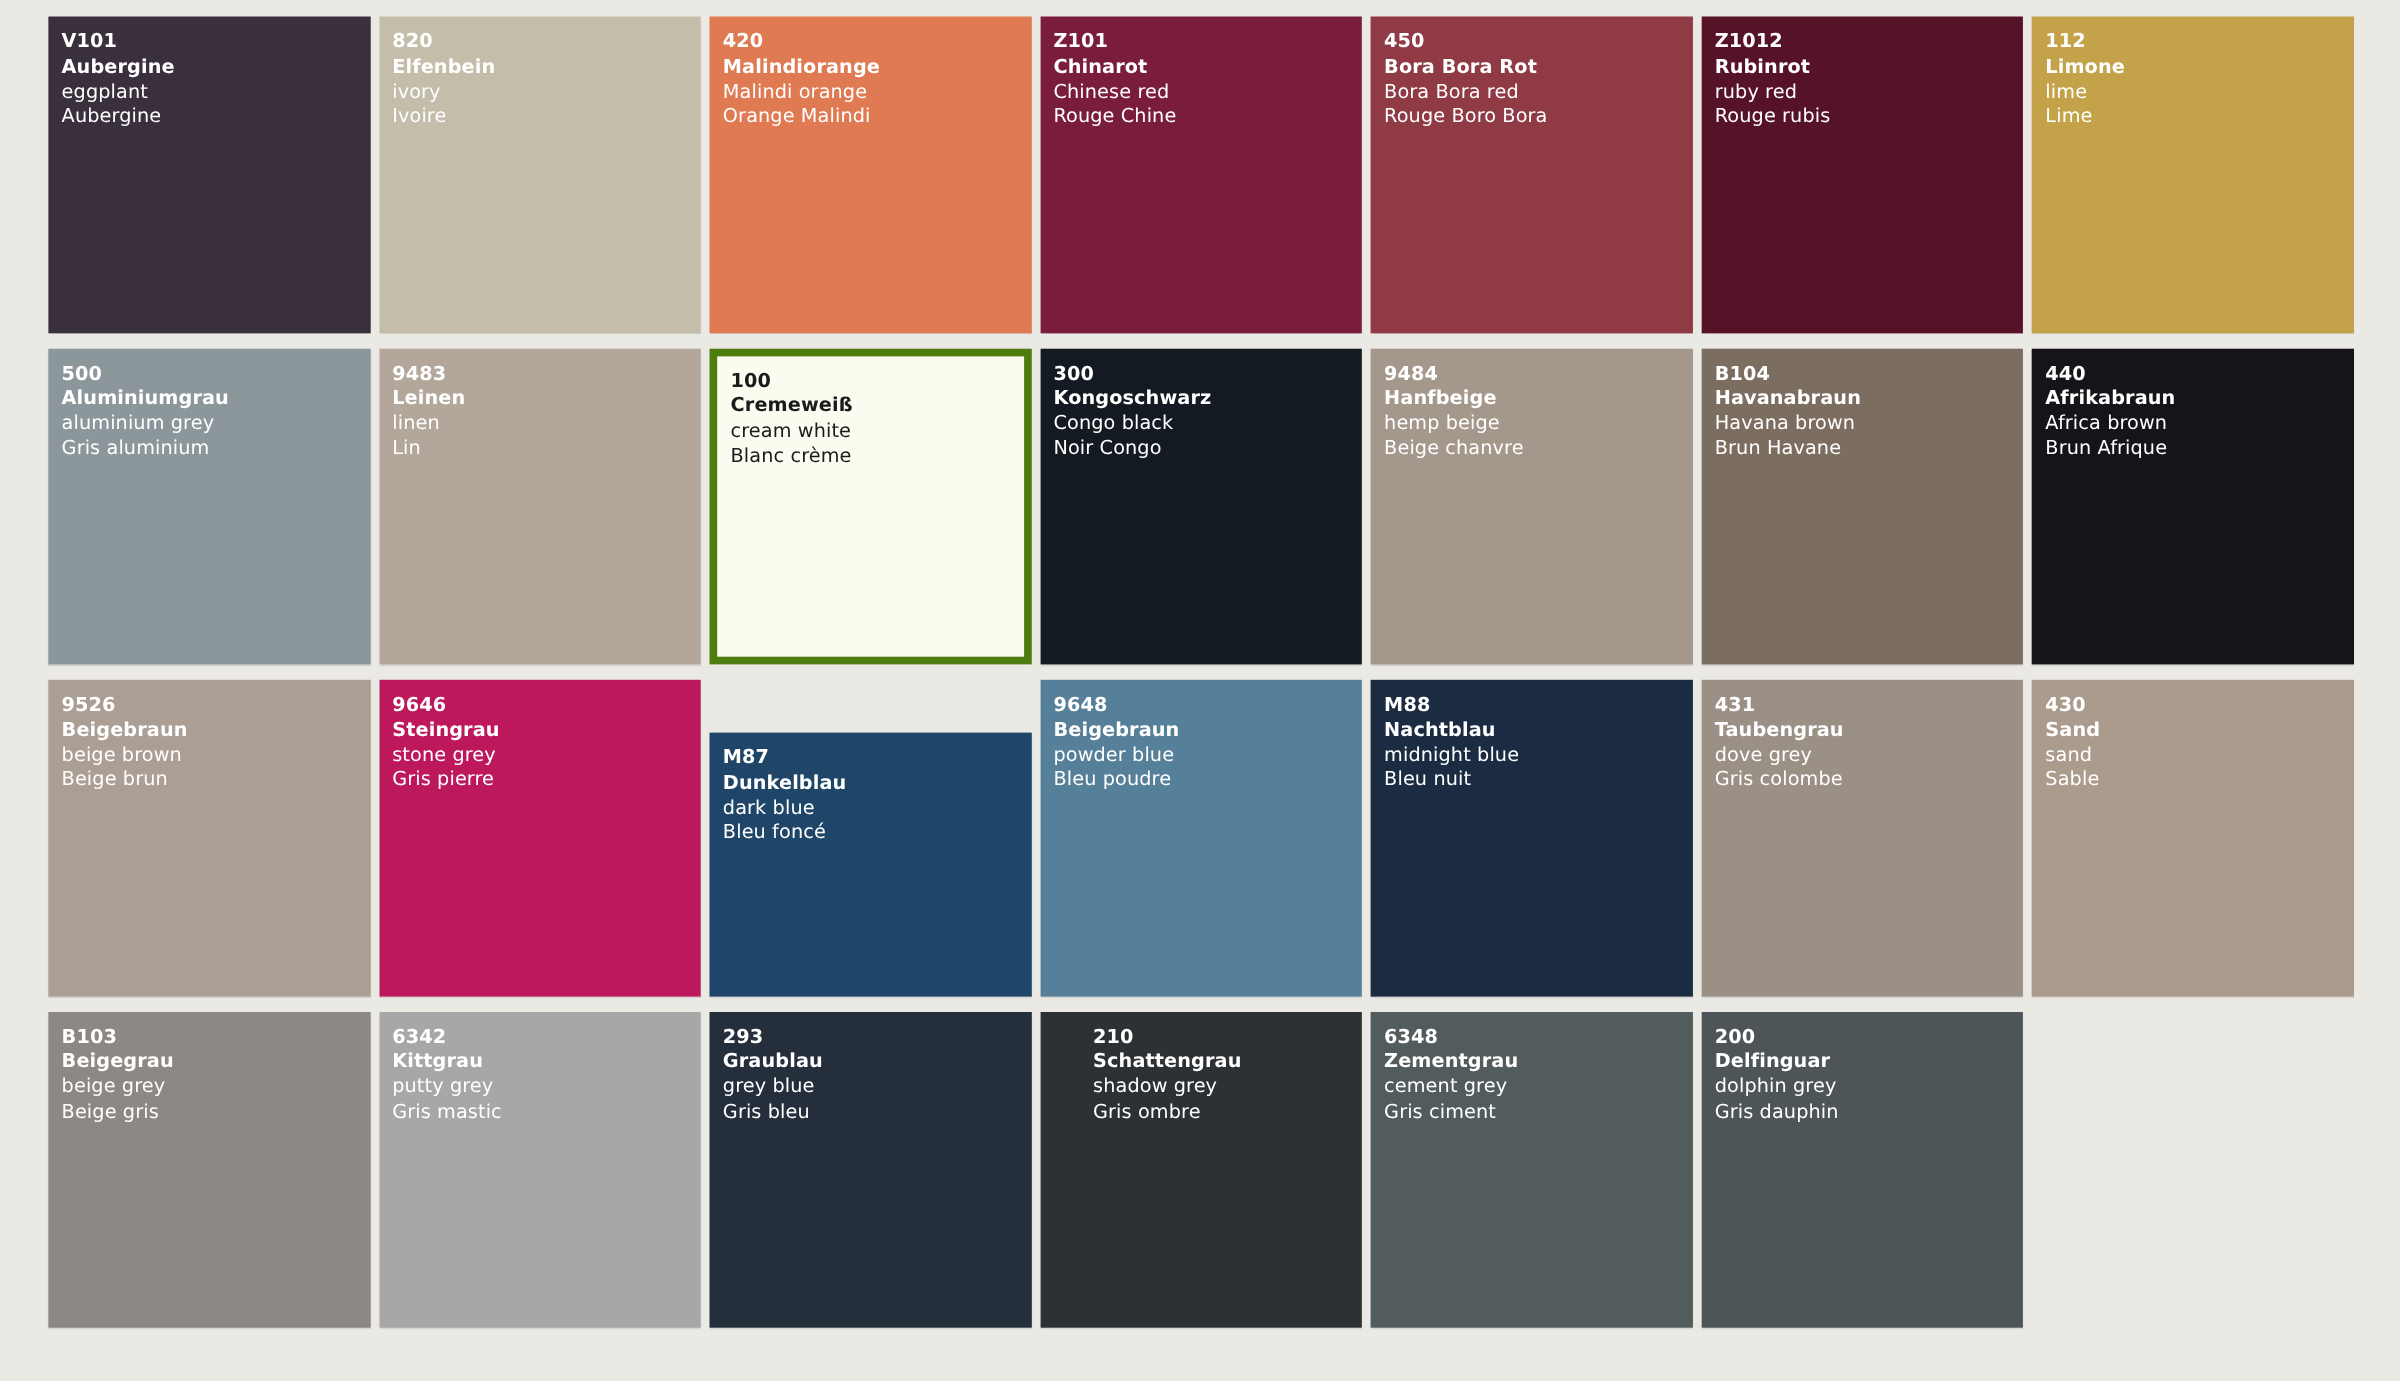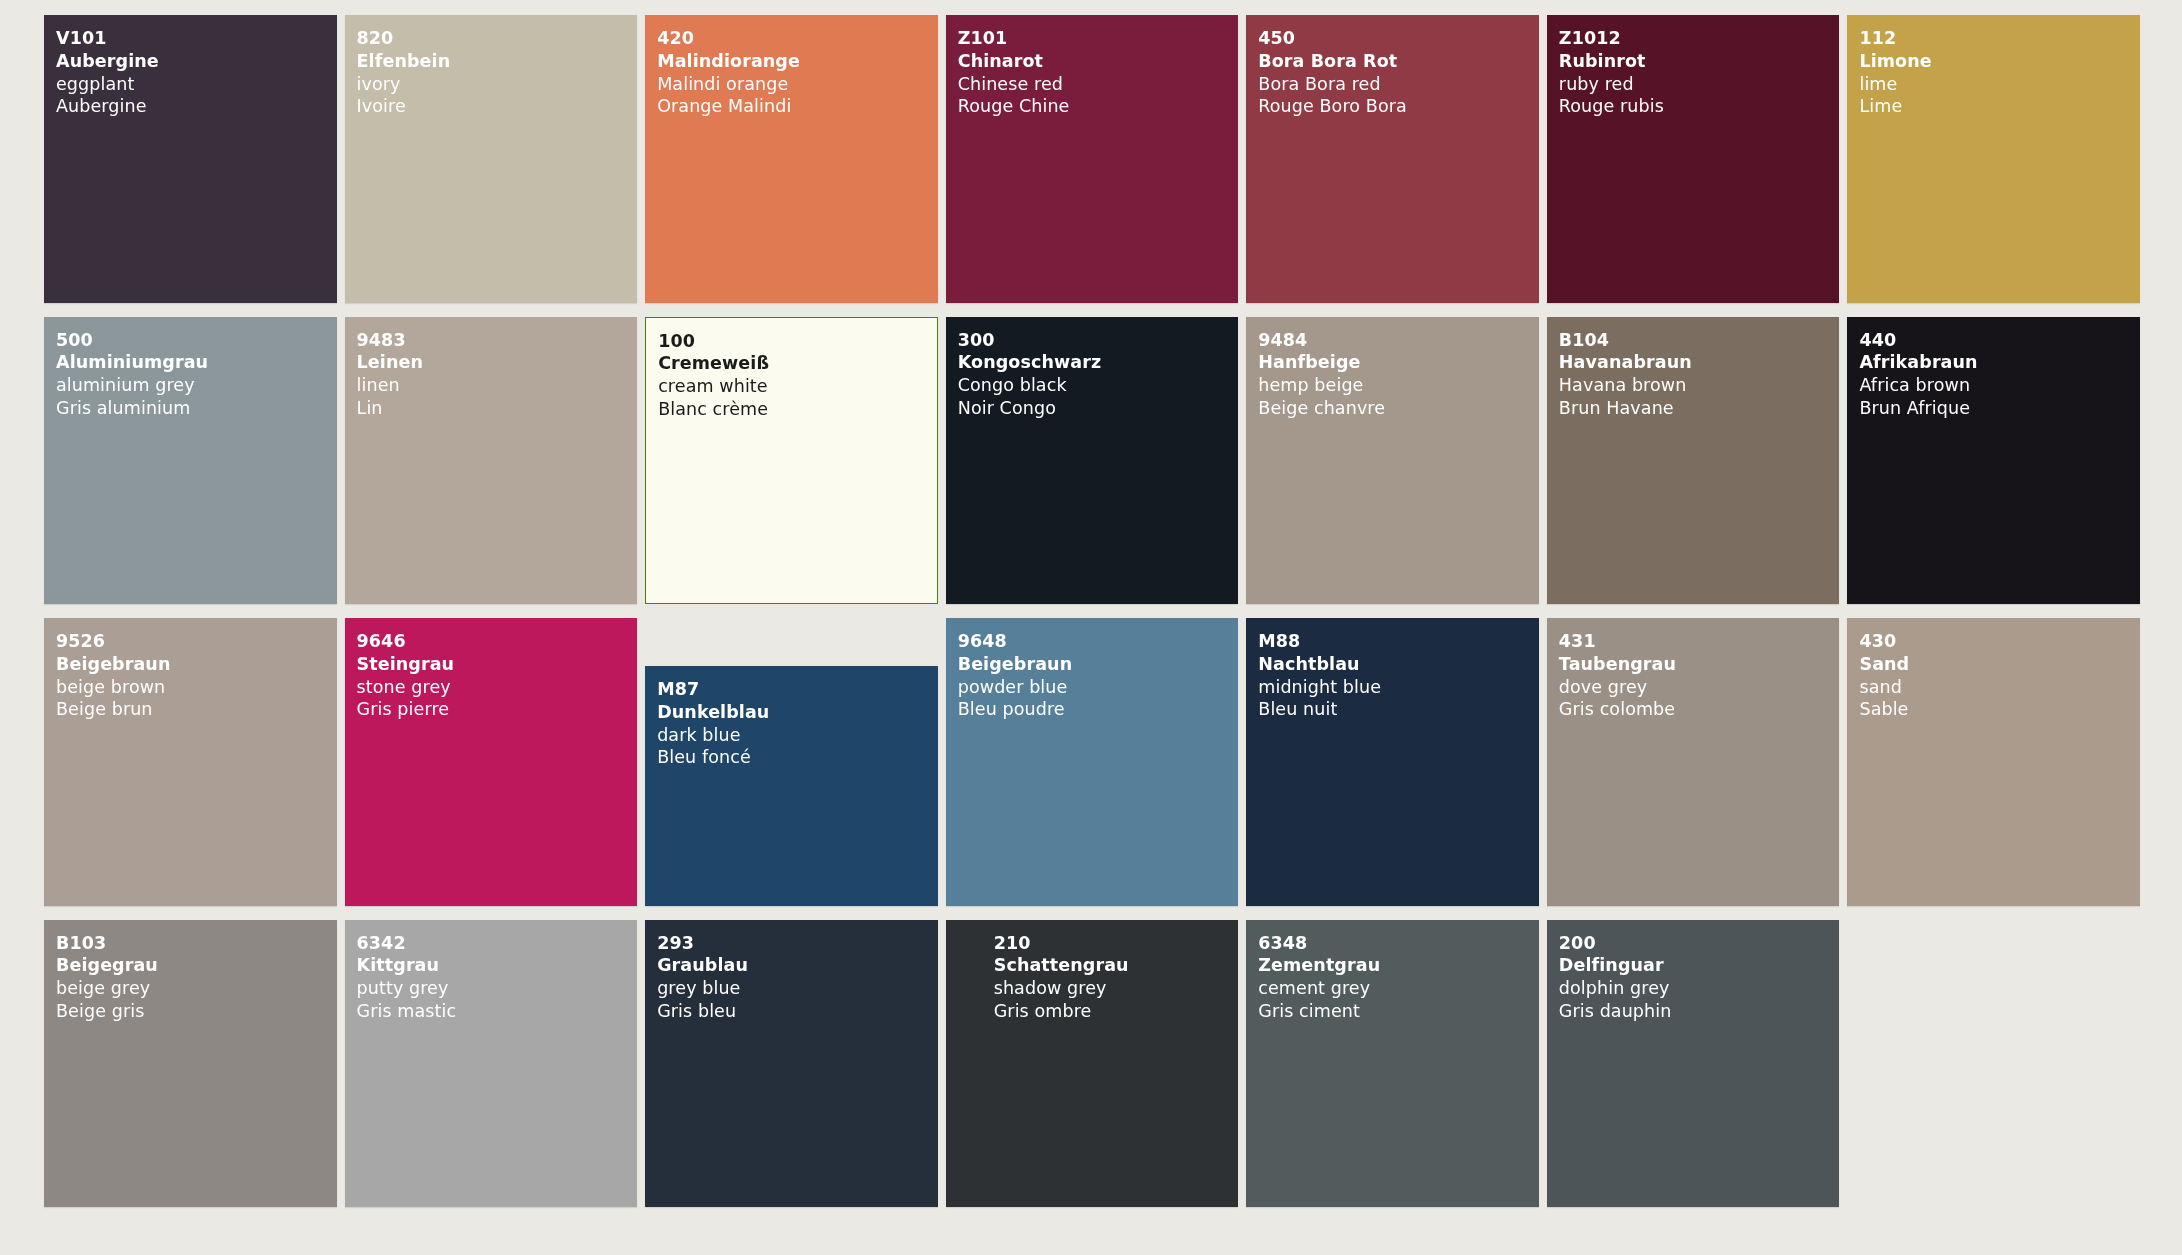--- a/index.html
+++ b/index.html
@@ -34,21 +34,21 @@
     box-sizing: border-box;
   }
   .swatch {
     position: relative;
     box-sizing: border-box;
     overflow: hidden;
     padding: 12px 0 0 12px;
     box-shadow: 0 1px 1px rgba(0,0,0,0.10);
   }
   .swatch.bordered {
-    border: 1px solid #4d7c0f;
+    border: 7px solid #4d7c0f;
     box-shadow: none;
   }
   .labels {
     display: block;
     line-height: 1.30;
     font-size: 17.5px;
     letter-spacing: 0.1px;
     white-space: nowrap;
   }
   .labels > span {

